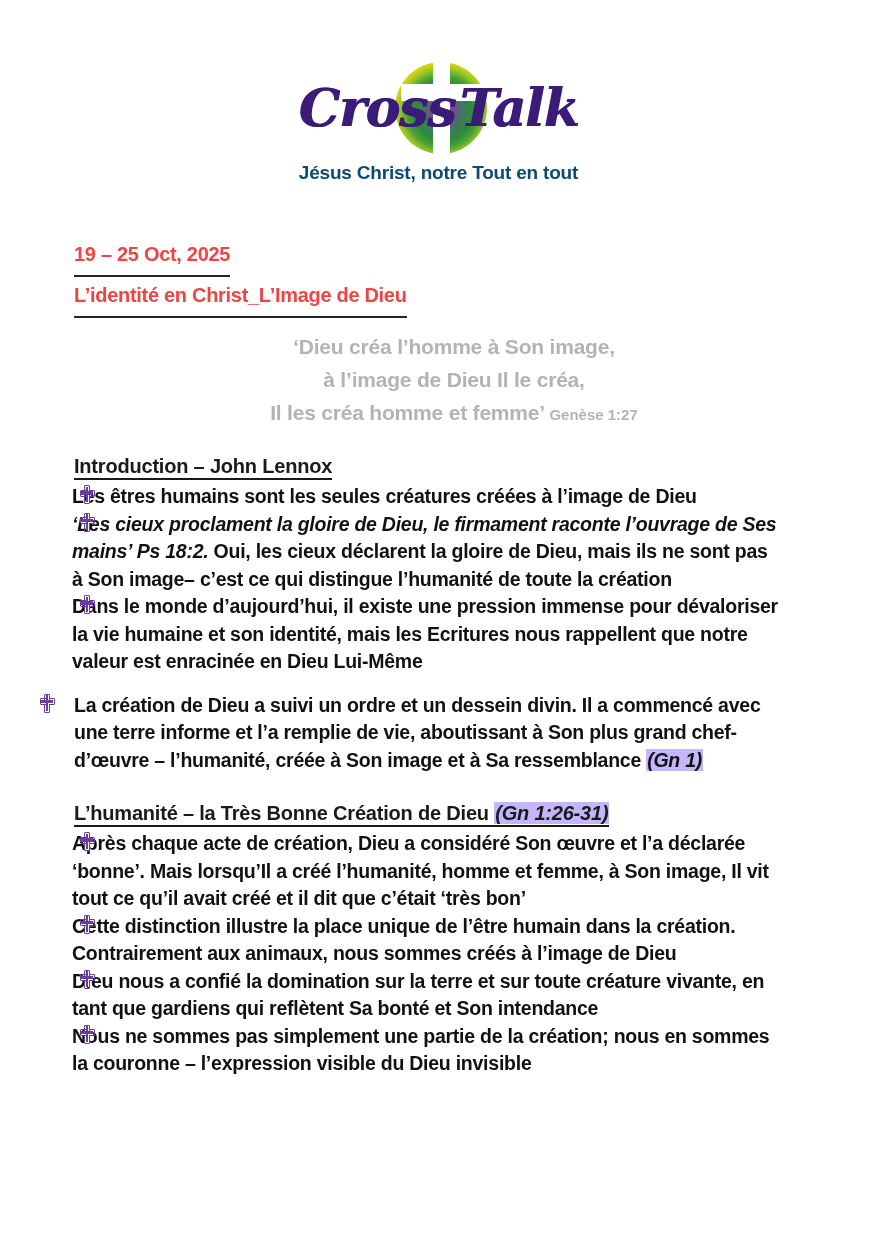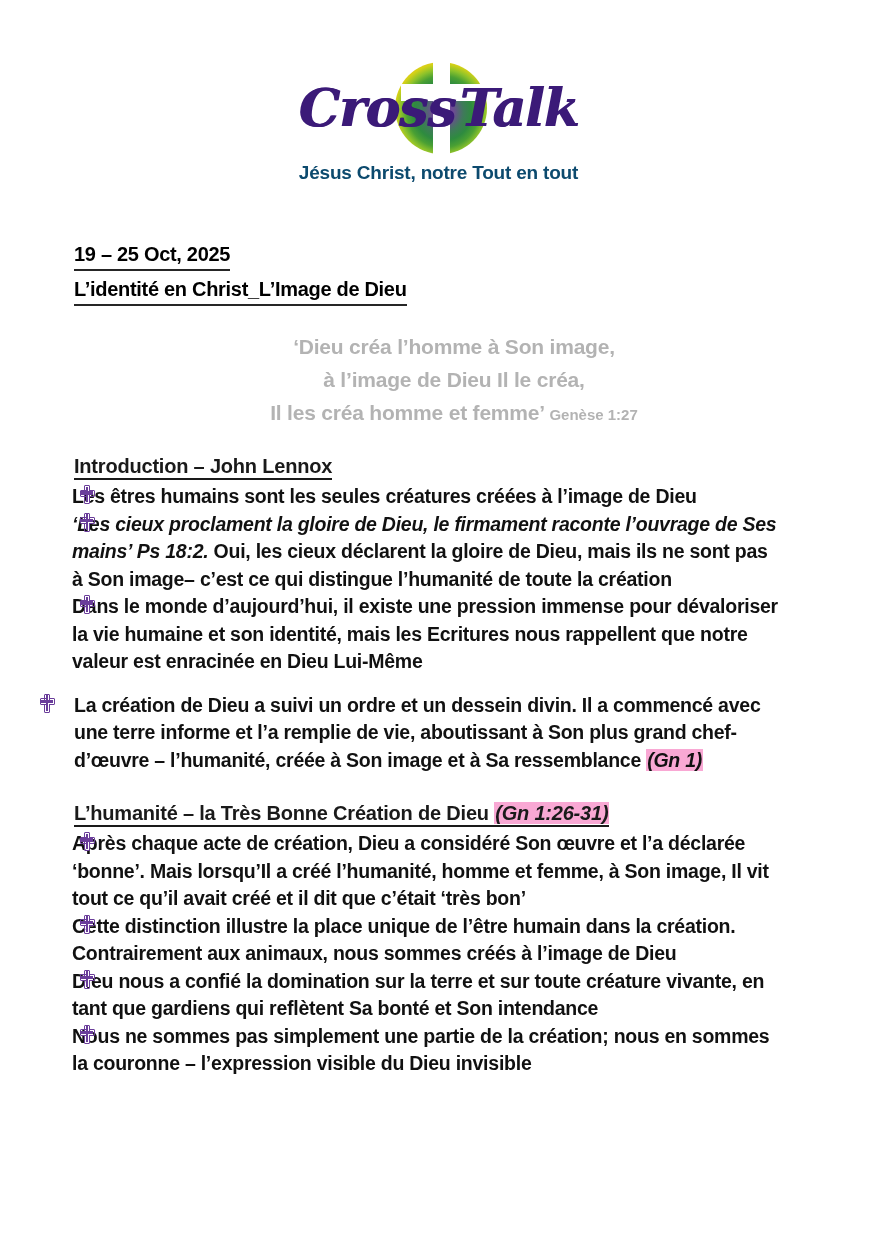--- a/index.html
+++ b/index.html
@@ -106,26 +106,26 @@
   
   .doc-head {
     position: absolute;
     top: 240px;
     left: 74px;
     width: 760px;
   }
   .doc-head .line {
     font-weight: bold;
     font-size: 20px;
-    color: #000000;
+    color: #ef4444;
     letter-spacing: -0.3px;
     line-height: 29px;
     display: inline-block;
     border-bottom: 2px solid #262626;
-    padding-bottom: 0px;
+    padding-bottom: 6px;
   }
   .doc-head .line.second {
     margin-top: 4px;
     font-size: 20px;
   }
   .head-row { line-height: 31px; }
 
   
   .epigraph {
     position: absolute;
@@ -232,21 +232,21 @@
     left: 6.2px; top: 1.6px; width: 2.6px; height: 15.8px;
     background: #6a3d9a; border: none;
   }
   .cross-glyph .cg-inner-h {
     left: 1.6px; top: 6.2px; width: 11.8px; height: 3.6px;
     background: #6a3d9a; border: none;
   }
 
   .ital { font-style: italic; }
   .hl {
-    background: #f9a8d4;
+    background: #c4b5fd;
     font-style: italic;
     padding: 0 1px;
   }
   .spacer-sm { height: 16px; }
   .spacer-md { height: 28px; }
 </style>
 </head>
 <body>
 
 <div class="page">

